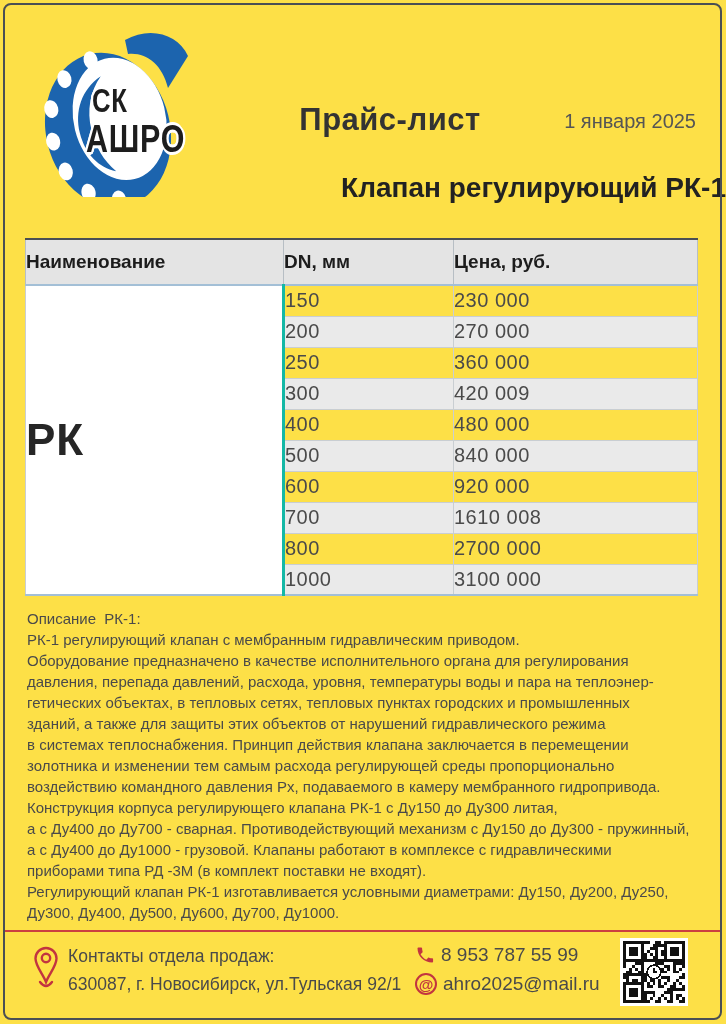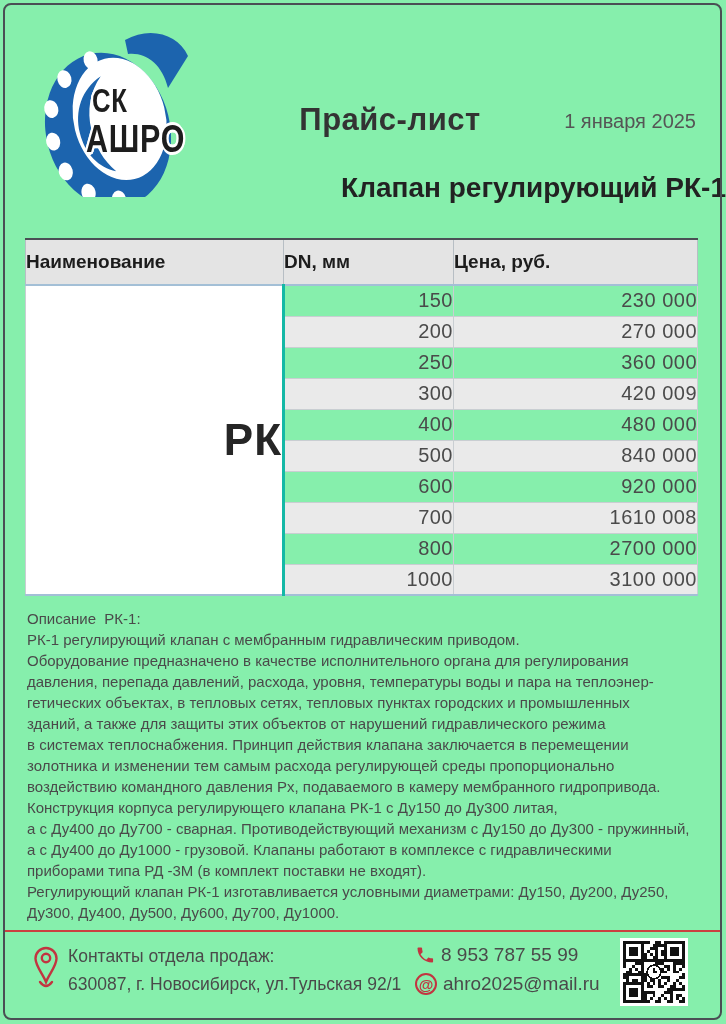--- a/index.html
+++ b/index.html
@@ -1,17 +1,17 @@
 <!DOCTYPE html>
 <html><head>
 <meta charset="utf-8">
 <style>
   * { margin:0; padding:0; box-sizing:border-box; }
   html,body { width:726px; height:1024px; background:#fff; font-family:"Liberation Sans", sans-serif; }
-  .page { position:relative; width:726px; height:1024px; background:#86efac; overflow:hidden; }
+  .page { position:relative; width:726px; height:1024px; background:#fde047; overflow:hidden; }
   .border-frame { position:absolute; left:3px; top:3px; right:4px; bottom:4px;
     border:2px solid #4a4f54; border-radius:8px; pointer-events:none; }
 
   
   .logo { position:absolute; left:30px; top:22px; width:290px; height:170px; }
   .logo svg { position:absolute; left:0; top:0; }
   .logo-line { position:absolute; color:#1d1d1d; font-weight:900; letter-spacing:1px;
     transform:scaleX(.78); transform-origin:left center; line-height:1;
     text-shadow:-3px 0 0 #fff, 3px 0 0 #fff, 0 -3px 0 #fff, 0 3px 0 #fff, -2px -2px 0 #fff, 2px 2px 0 #fff; }
   .logo-line1 { left:62px; top:62px; font-size:33px; }
@@ -23,21 +23,21 @@
   .product-title { position:absolute; left:0; top:172px; width:726px; text-align:right;
     font-size:28px; font-weight:700; color:#222; }
 
   
   .price-table-wrap { position:absolute; left:25px; top:238px; width:672px; }
   table { border-collapse:collapse; width:100%; table-layout:fixed;
     border:1px solid #8f979e; border-top:2px solid #4a4f54; border-bottom:2px solid #a3bfd6; }
   col.c1 { width:258px; } col.c2 { width:170px; } col.c3 { width:244px; }
   th { height:46px; background:#e4e4e4; font-size:19px; font-weight:700; color:#1c1c1c;
     border:1px solid #b7bec4; border-bottom:2px solid #a3bfd6; text-align:left; }
-  td { height:31px; font-size:20px; color:#4a4a4a; text-align:right;
+  td { height:31px; font-size:20px; color:#4a4a4a; text-align:left;
     border:1px solid #c9ced2; letter-spacing:.5px; }
   tbody tr:nth-child(even) td.data-cell { background:#eaeaea; }
   td.name-cell { background:#fff; font-size:44px; font-weight:800; color:#262626;
     letter-spacing:1px; border-right:3px solid #14b8a6; }
 
   
   .descr { position:absolute; left:27px; top:608px; width:692px;
     font-size:15px; line-height:21px; color:#4a4a4a; }
   .descr-title { white-space:pre-wrap; }
   .descr-body { white-space:pre-line; }

